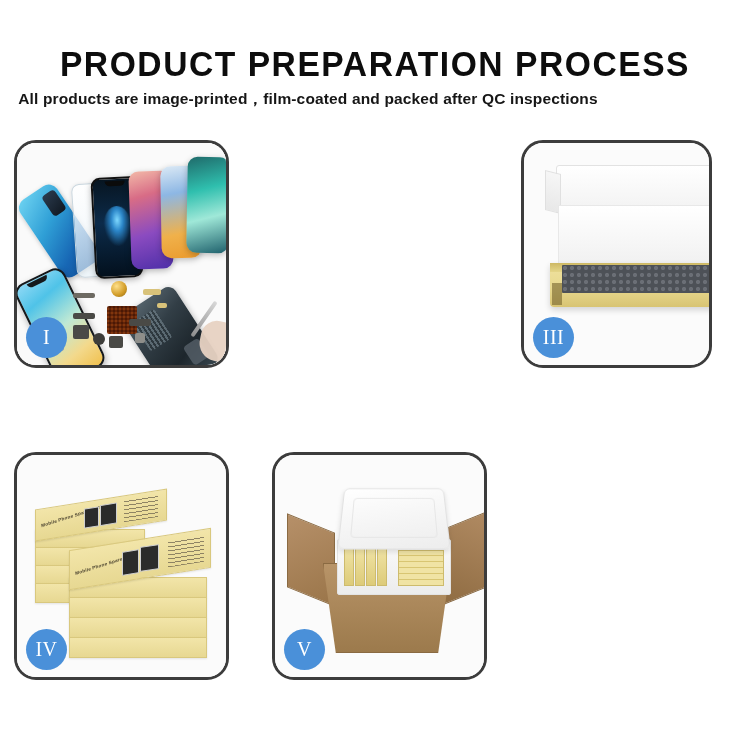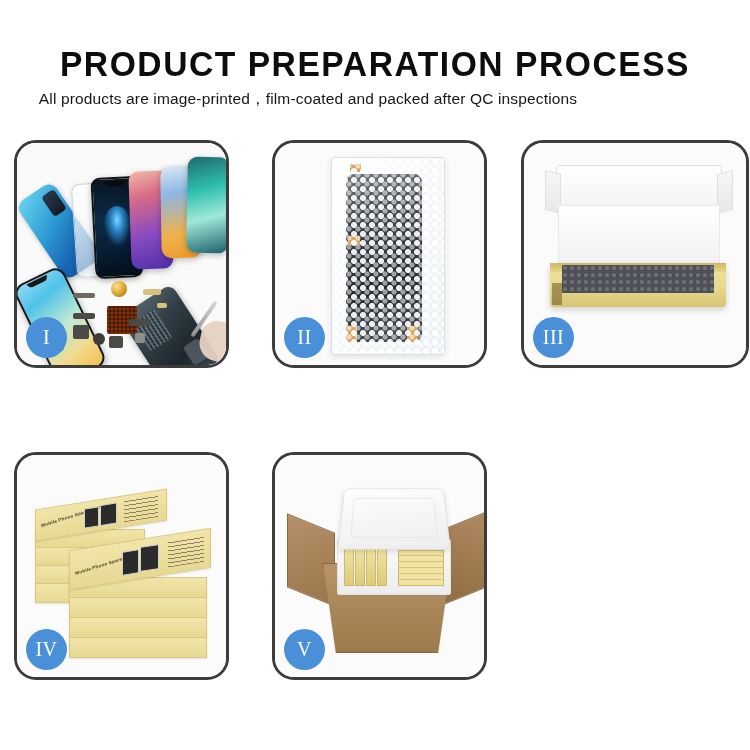--- a/index.html
+++ b/index.html
@@ -21,21 +21,21 @@
     letter-spacing:1.6px;
     color:#0d0d0d;
     line-height:1;
     position:absolute;top:46px;left:0;width:750px;
     transform:scaleX(0.96);
     white-space:nowrap;
   }
   .subtitle{
     margin:0;padding:0;
     font-size:15.5px;
-    font-weight:400;
+    font-weight:700;
     letter-spacing:0.15px;
     color:#161616;
     line-height:1;
     position:absolute;top:91px;left:0;width:616px;
     white-space:nowrap;
   }
 
   
   .grid{position:absolute;left:0;top:0;width:750px;height:750px;}
   .panel{
@@ -375,36 +375,22 @@
         <div class="flex" style="left:92px;top:193px;width:14px;height:12px;"></div>
         <div class="flex" style="left:112px;top:176px;width:22px;height:7px;"></div>
         <div class="flex" style="left:118px;top:190px;width:10px;height:10px;background:#8e8e8a;"></div>
         <div class="flex" style="left:36px;top:190px;width:9px;height:16px;background:#cfd6da;border:1px solid #9aa4a9;"></div>
         <div class="stylus"></div>
         <div class="hand"></div>
       </div>
       <div class="badge">I</div>
     </div>
 
-    <div class="panel" style="left:272px;top:140px;width:215px;height:228px;">
-      <div class="stage">
-        <div class="bubbag">
-          <div class="bubinner"></div>
-          <div class="tape" style="left:18px;top:6px;width:11px;height:8px;"></div>
-          <div class="tape" style="left:16px;top:78px;width:12px;height:9px;"></div>
-          <div class="tape" style="left:14px;bottom:12px;width:11px;height:16px;"></div>
-          <div class="tape" style="right:26px;bottom:12px;width:11px;height:16px;"></div>
-          <div class="bubbles"></div>
-          <div class="bubbles2"></div>
-        </div>
-      </div>
-      <div class="badge">II</div>
-    </div>
-
-    <div class="panel" style="left:521px;top:140px;width:228px;height:228px;">
+
+    <div class="panel" style="left:521px;top:140px;width:191px;height:228px;">
       <div class="stage">
         <div class="box3wrap">
           <div class="lid3"></div>
           <div class="foam3"></div>
           <div class="tray3"></div>
           <div class="grey3"></div>
         </div>
       </div>
       <div class="badge">III</div>
     </div>

